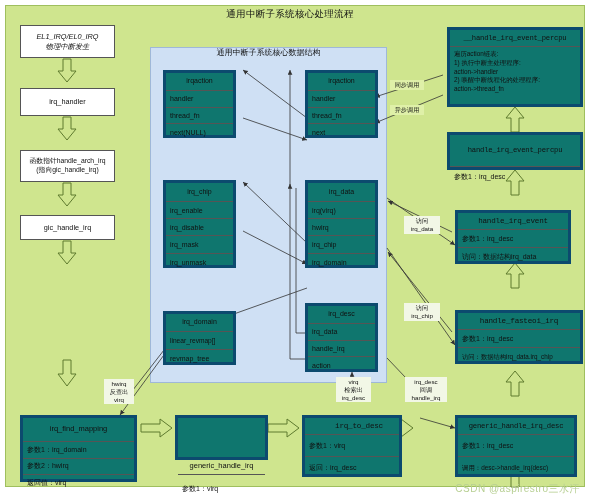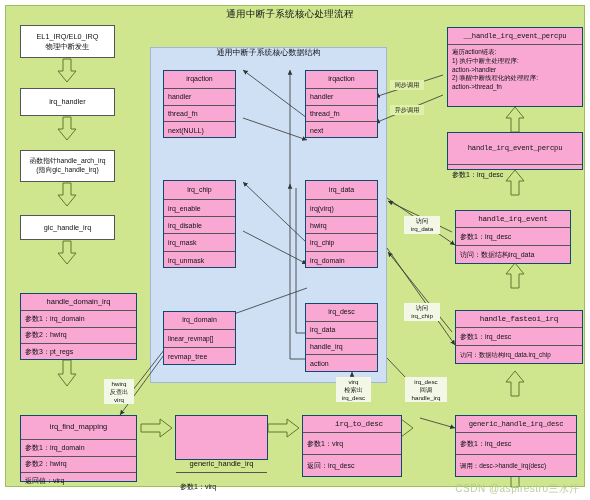--- a/index.html
+++ b/index.html
@@ -24,21 +24,21 @@
     position:absolute;left:150px;top:47px;width:237px;height:336px;
     background:#cfe0f4;border:1px solid #9fb8d8;box-sizing:border-box;
   }
   .blue-title{
     position:absolute;left:0;top:8px;width:237px;text-align:center;
     font-size:8px;color:#111;
   }
 
   
   .node{
-    position:absolute;background:#f9a8d4;border:1px solid #0c4a6e;
+    position:absolute;background:#0f766e;border:3px solid #0c4a6e;
     box-sizing:border-box;
   }
   .node .hdr{
     display:flex;align-items:center;justify-content:center;
     border-bottom:1px solid #555;box-sizing:border-box;
     font-size:7.5px;color:#111;text-align:center;line-height:1.15;
     padding:1px 2px;
   }
   .node .hdr.mono{font-family:"Liberation Mono","DejaVu Sans Mono",monospace;font-size:7.6px;letter-spacing:-.2px;}
   .node .row{
@@ -145,36 +145,30 @@
       <path d="M382,424 L401,424 L401,419 L413,428 L401,437 L401,432 L382,432 Z"></path>
 
       <path d="M511,487 L519,487 L519,475 L524,475 L515,464 L506,475 L511,475 Z"></path>
       <path d="M511,396 L519,396 L519,382 L524,382 L515,371 L506,382 L511,382 Z"></path>
       <path d="M511,288 L519,288 L519,274 L524,274 L515,263 L506,274 L511,274 Z"></path>
       <path d="M511,195 L519,195 L519,181 L524,181 L515,170 L506,181 L511,181 Z"></path>
       <path d="M511,132 L519,132 L519,118 L524,118 L515,107 L506,118 L511,118 Z"></path>
     </g>
   </svg>
 
-  <div class="plain" style="left:20px;top:25px;width:95px;height:33px;white-space:pre-line;">EL1_IRQ/EL0_IRQ
+  <div class="plain" style="left:20px;top:25px;width:95px;height:33px;white-space:pre-line;font-style:italic;">EL1_IRQ/EL0_IRQ
 物理中断发生</div>
 
   <div class="plain" style="left:20px;top:88px;width:95px;height:28px;">irq_handler</div>
 
   <div class="plain" style="left:20px;top:150px;width:95px;height:32px;white-space:pre-line;font-size:6.8px;">函数指针handle_arch_irq
 (指向gic_handle_irq)</div>
 
   <div class="plain" style="left:20px;top:215px;width:95px;height:25px;">gic_handle_irq</div>
 
-  <div class="node" style="left:20px;top:293px;width:117px;height:67px;">
-    <div class="hdr" style="height:17px;">handle_domain_irq</div>
-    <div class="row" style="height:16.6px;">参数1：irq_domain</div>
-    <div class="row" style="height:16.6px;">参数2：hwirq</div>
-    <div class="row" style="height:16.6px;">参数3：pt_regs</div>
-  </div>
 
   <div class="node" style="left:20px;top:415px;width:117px;height:67px;">
     <div class="hdr" style="height:24px;">irq_find_mapping</div>
     <div class="row" style="height:16.6px;">参数1：irq_domain</div>
     <div class="row" style="height:16.6px;">参数2：hwirq</div>
     <div class="row" style="height:16.6px;">返回值：virq</div>
   </div>
 
   <div class="node" style="left:175px;top:415px;width:93px;height:45px;">
     <div class="hdr" style="height:17px;margin-top:40px;">generic_handle_irq</div>

